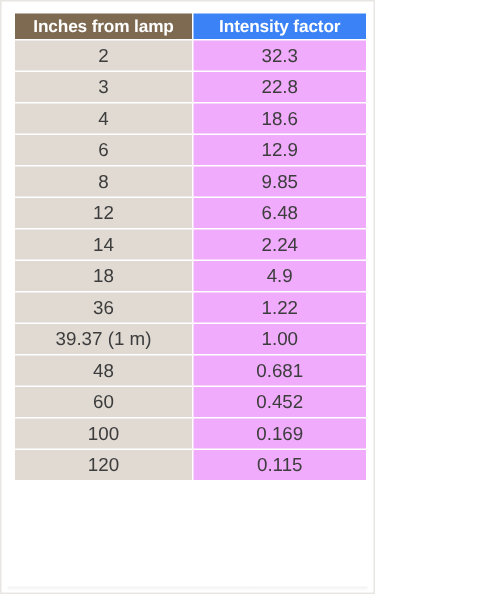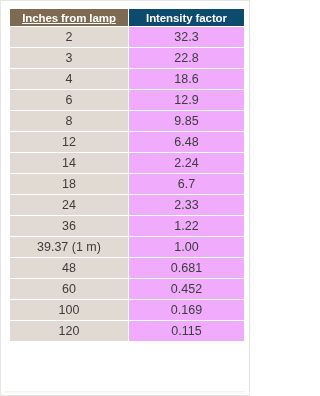--- a/index.html
+++ b/index.html
@@ -45,24 +45,23 @@
     font-size: 11.5px;
     font-weight: bold;
     color: #ffffff;
     letter-spacing: -0.1px;
     text-align: center;
     padding: 0;
     vertical-align: middle;
   }
   th.th-left {
     background: #7d6a51;
-    text-decoration: underline;
   }
   th.th-right {
-    background: #0c4a6e;
+    background: #3b82f6;
   }
   td {
     height: 20px;
     font-size: 12.5px;
     color: #3d3d3d;
     text-align: center;
     padding: 0;
     vertical-align: middle;
   }
   td.cell-left {
@@ -111,25 +110,21 @@
         <tr>
           <td class="cell-left">12</td>
           <td class="cell-right">6.48</td>
         </tr>
         <tr>
           <td class="cell-left">14</td>
           <td class="cell-right">2.24</td>
         </tr>
         <tr>
           <td class="cell-left">18</td>
-          <td class="cell-right">6.7</td>
-        </tr>
-        <tr>
-          <td class="cell-left">24</td>
-          <td class="cell-right">2.33</td>
+          <td class="cell-right">4.9</td>
         </tr>
         <tr>
           <td class="cell-left">36</td>
           <td class="cell-right">1.22</td>
         </tr>
         <tr>
           <td class="cell-left">39.37 (1 m)</td>
           <td class="cell-right">1.00</td>
         </tr>
         <tr>

